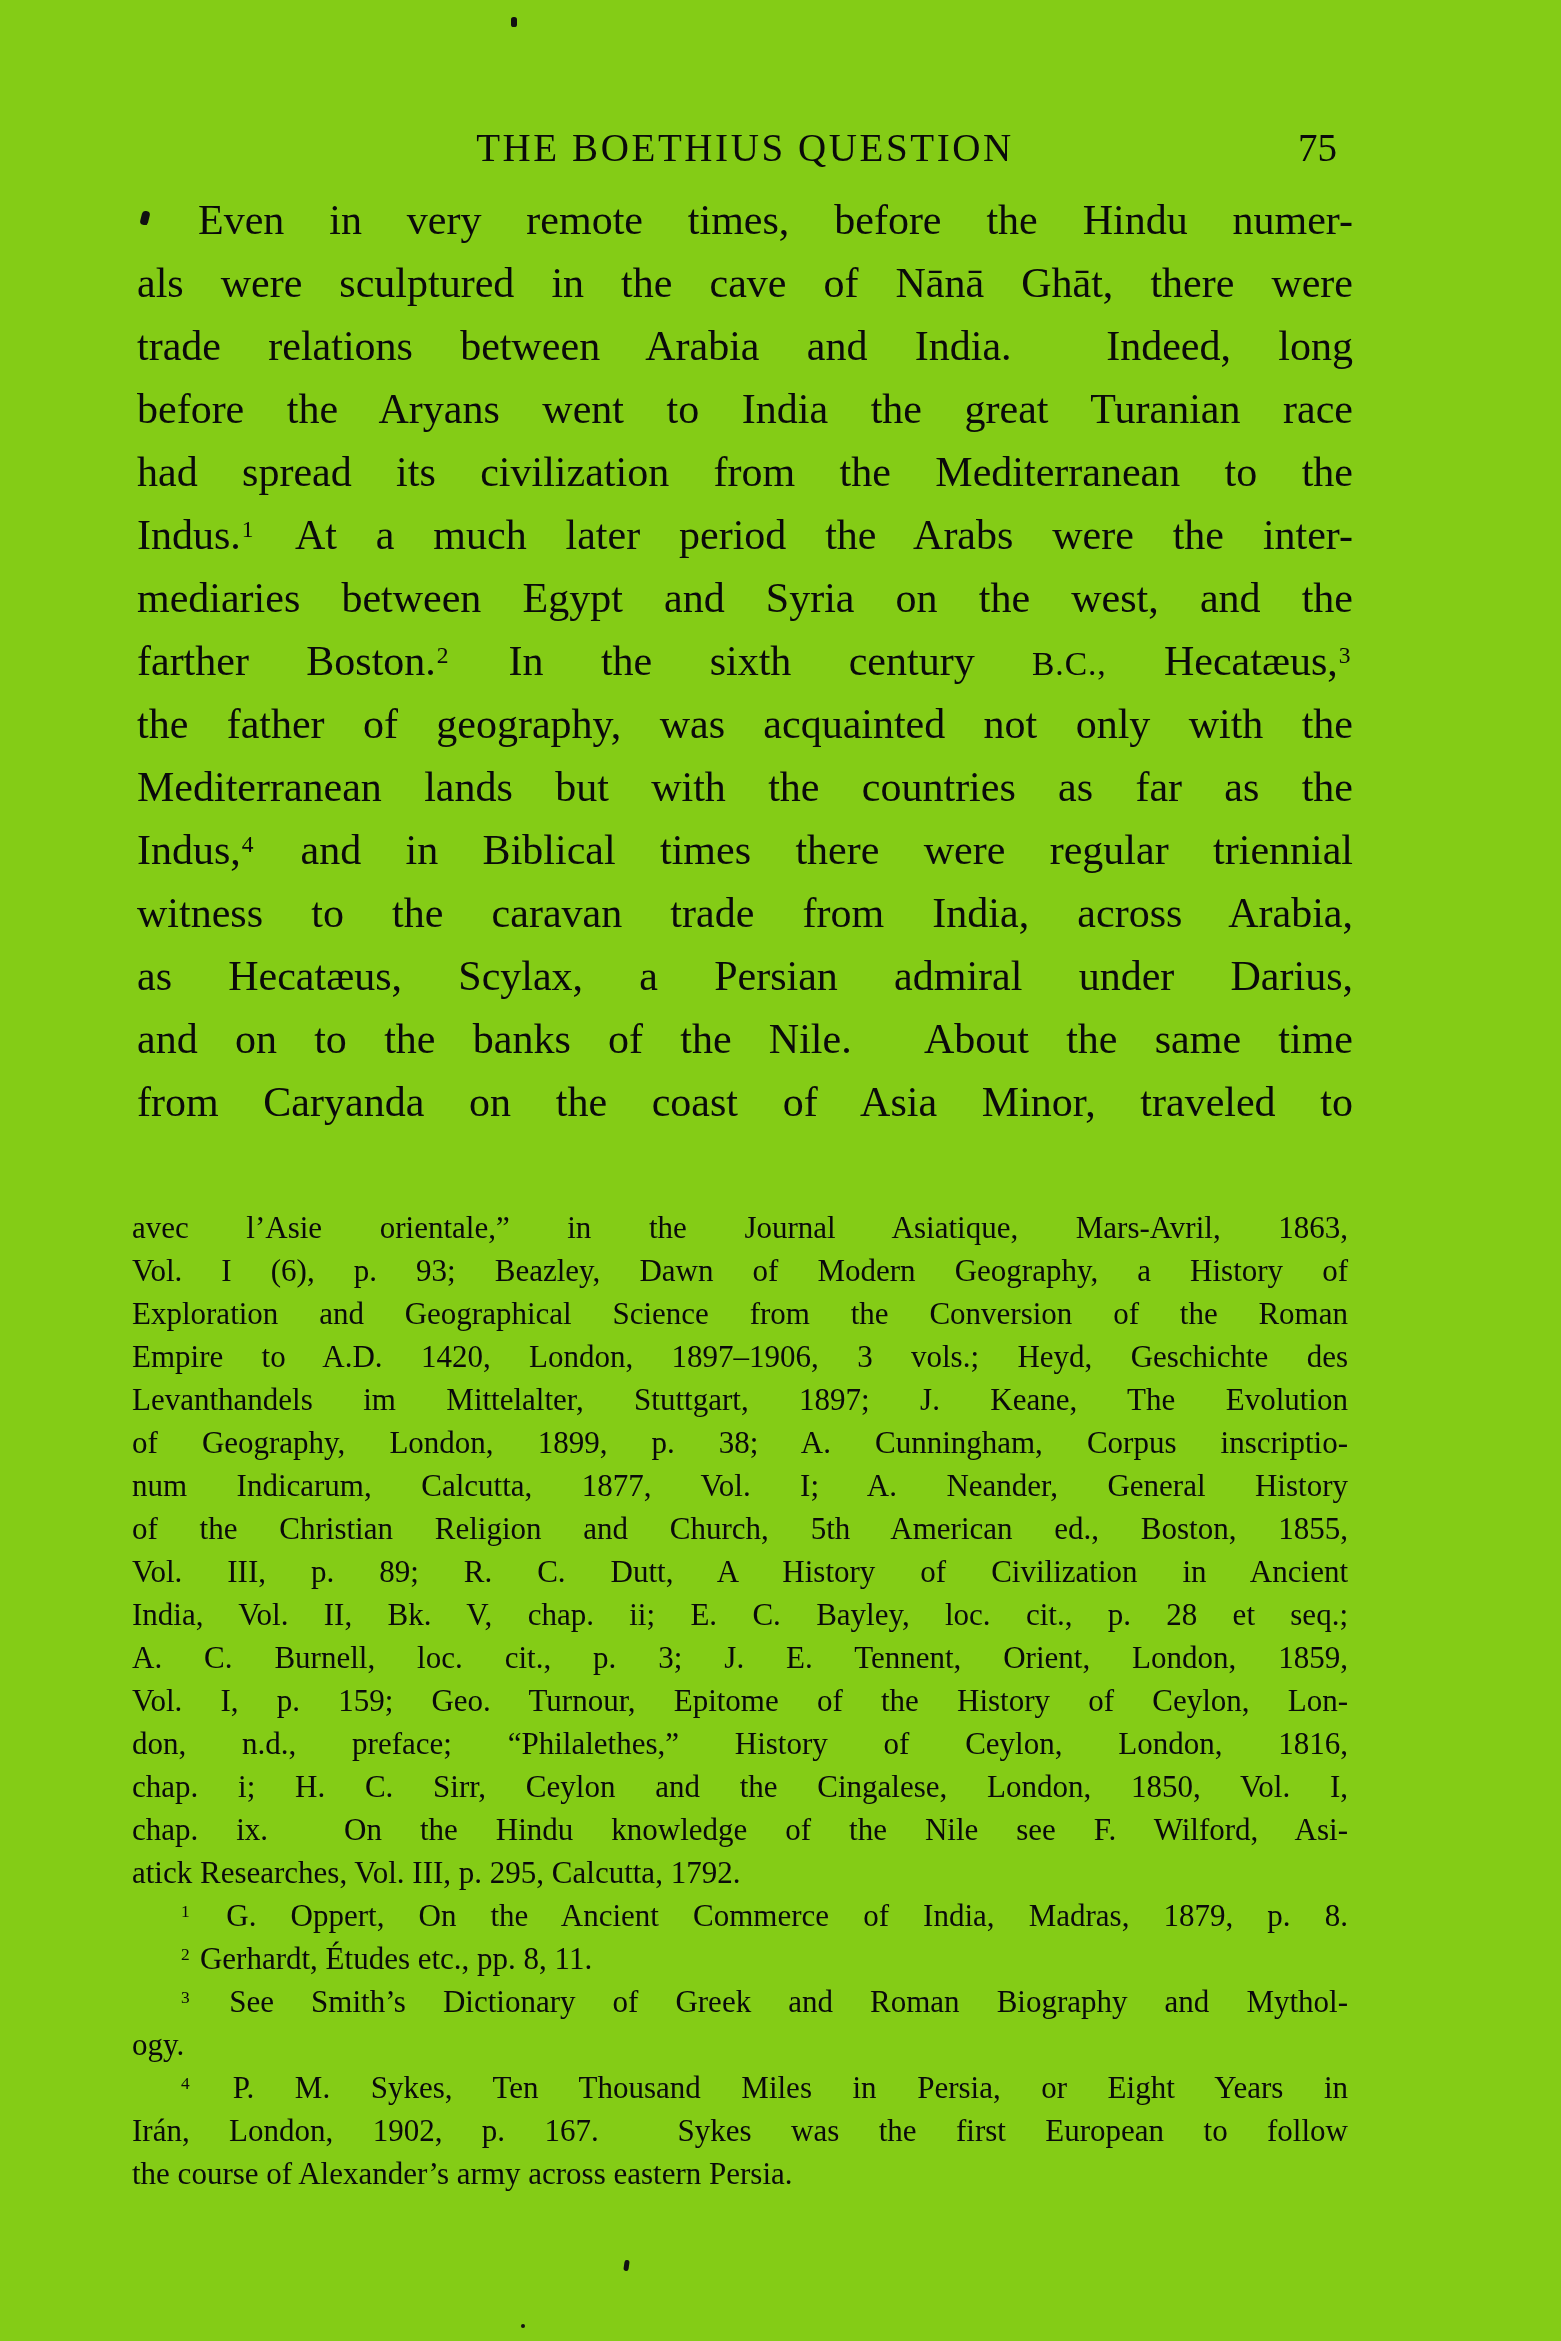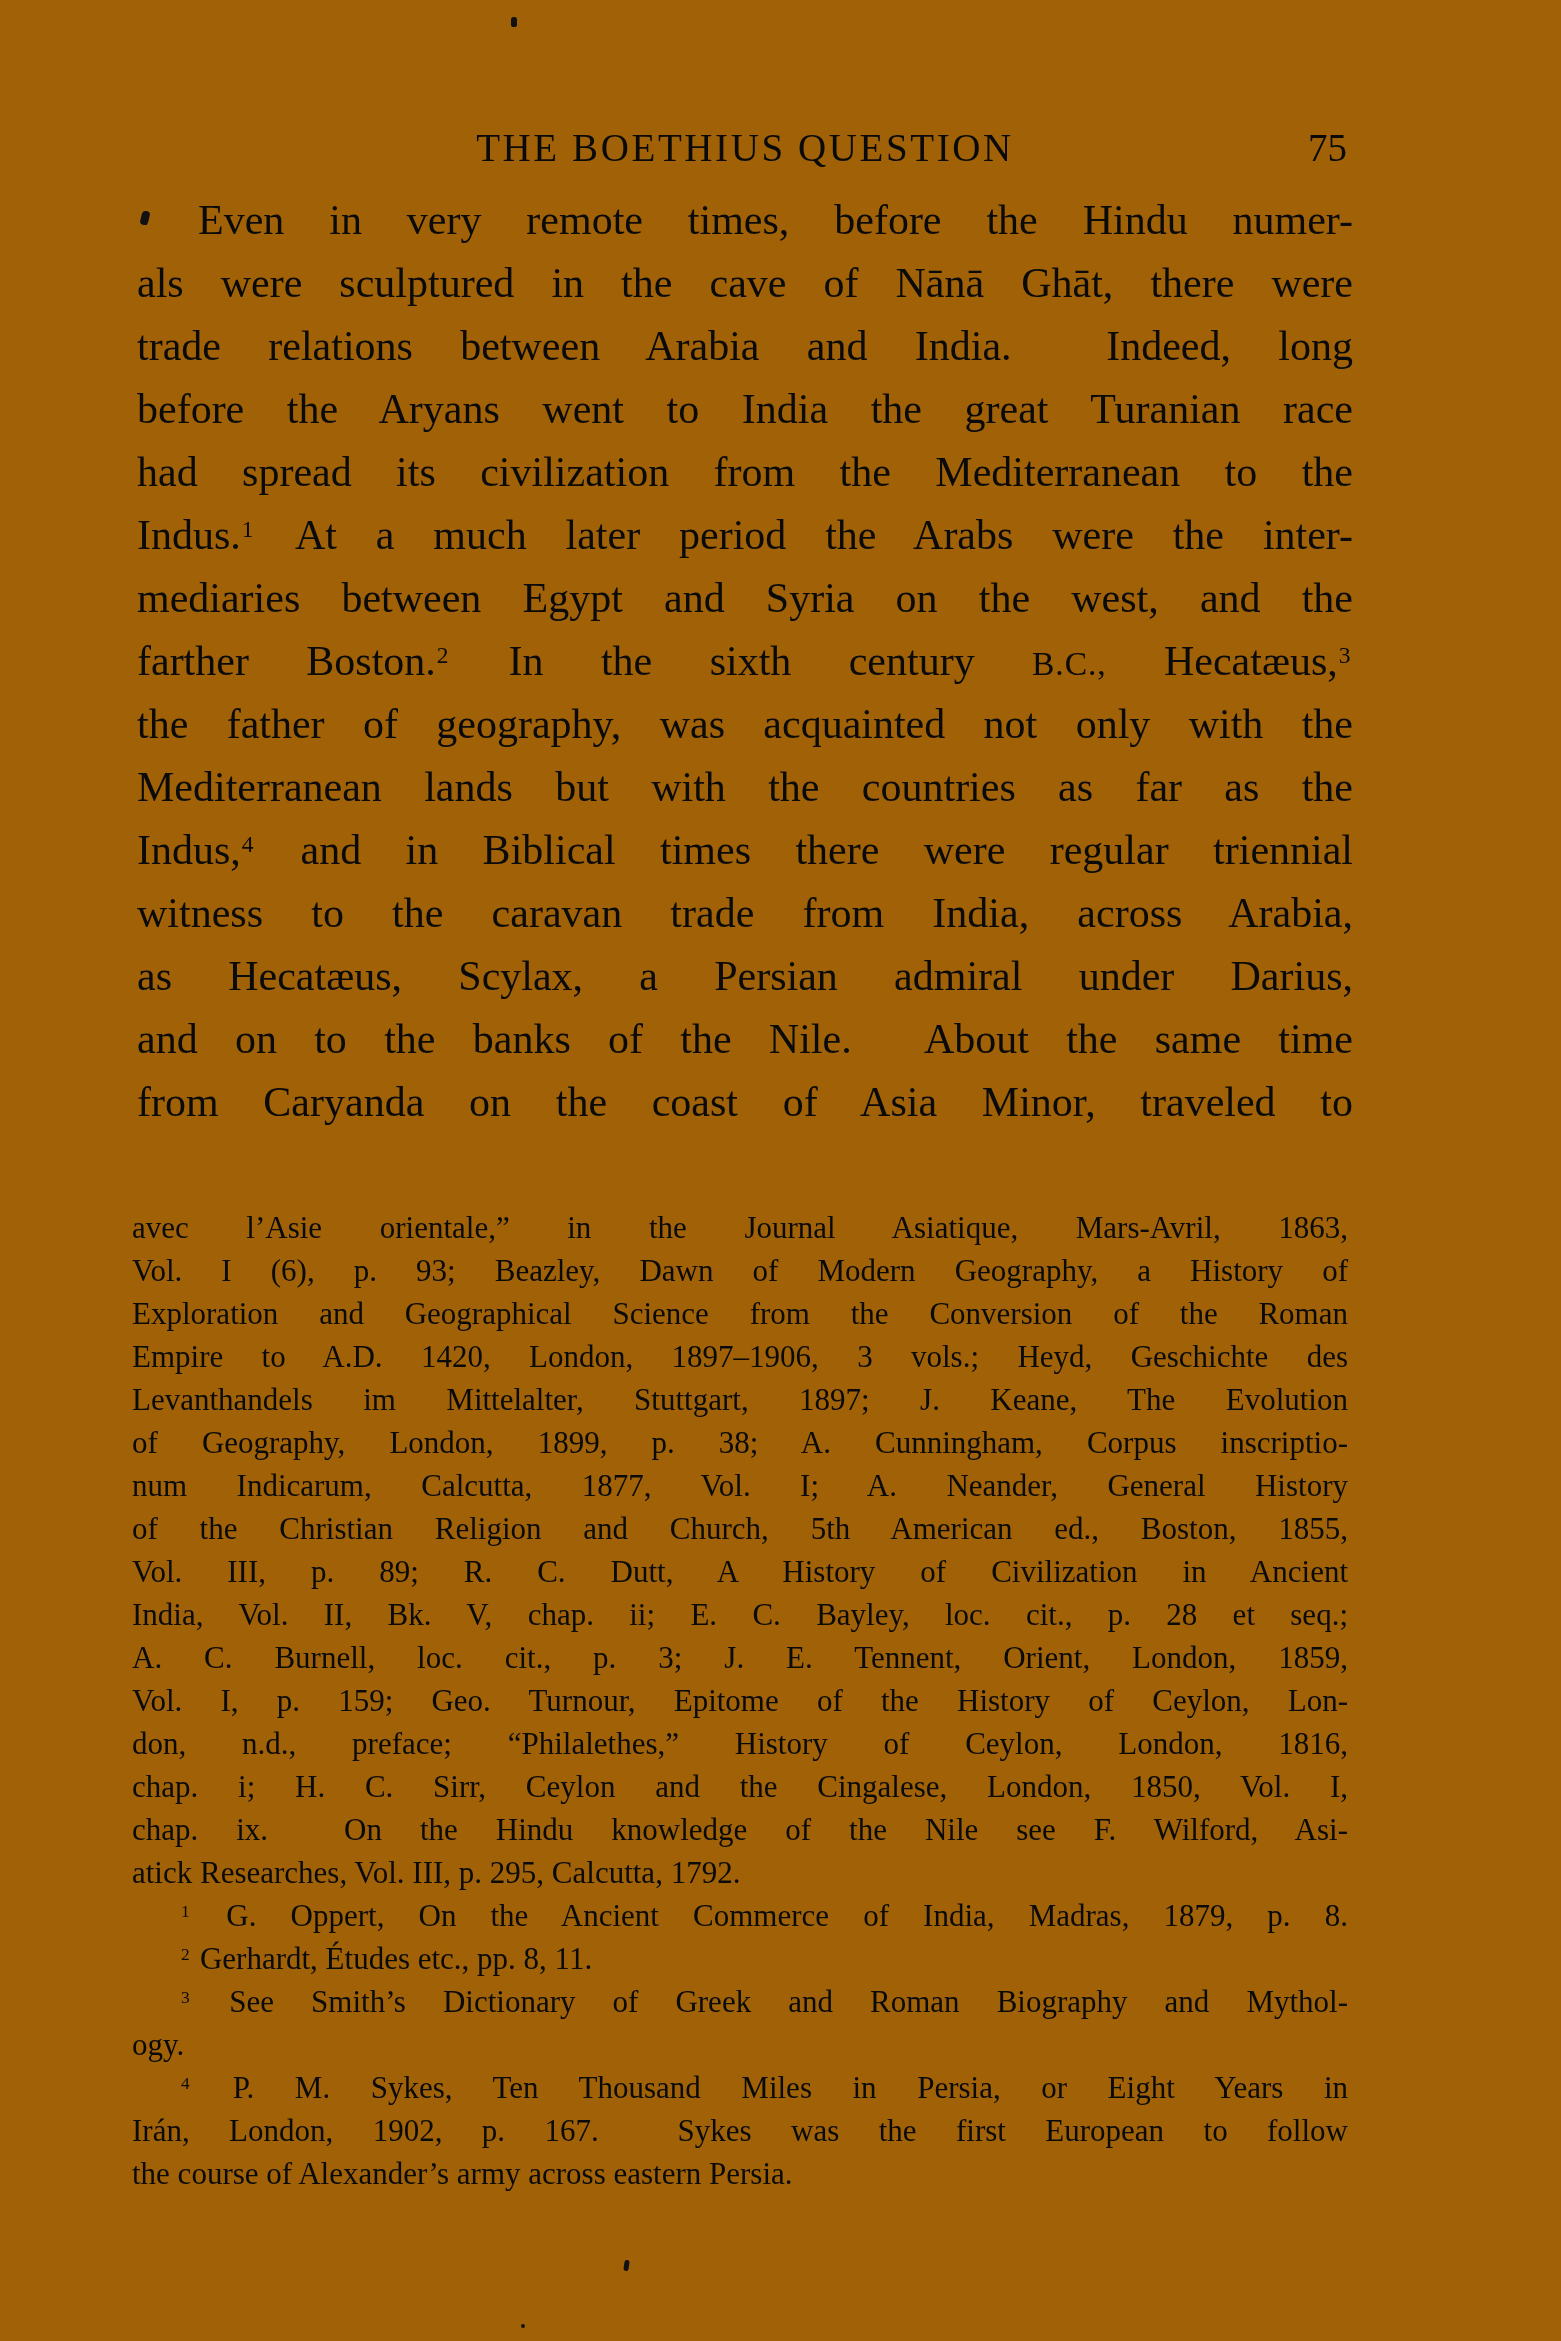--- a/index.html
+++ b/index.html
@@ -1,32 +1,32 @@
 <!DOCTYPE html>
 <html style="font-size:14px"><head>
 <meta charset="utf-8">
 <style>
   html,body{margin:0;padding:0;background:#e8e8e8;}
   .page{
     position:relative;
     width:1561px;height:2342px;
-    background:#a16207;
+    background:#84cc16;
     color:#0a0a0a;
     font-family:"Liberation Serif","DejaVu Serif",serif;
     overflow:hidden;
   }
   .header{position:absolute;left:137px;top:123px;width:1216px;height:52px;}
   .running-head{
     text-align:center;
     font-size:39px;
     letter-spacing:2.6px;
     line-height:49px;
   }
   .page-number{
-    position:absolute;right:6px;top:0;
+    position:absolute;right:16px;top:0;
     font-size:39px;line-height:49px;
   }
   .body-block{position:absolute;left:137px;top:189px;width:1216px;}
   .bline{
     font-size:42px;
     height:63px;line-height:63px;
     text-align:justify;
     text-align-last:justify;
     white-space:normal;
   }

